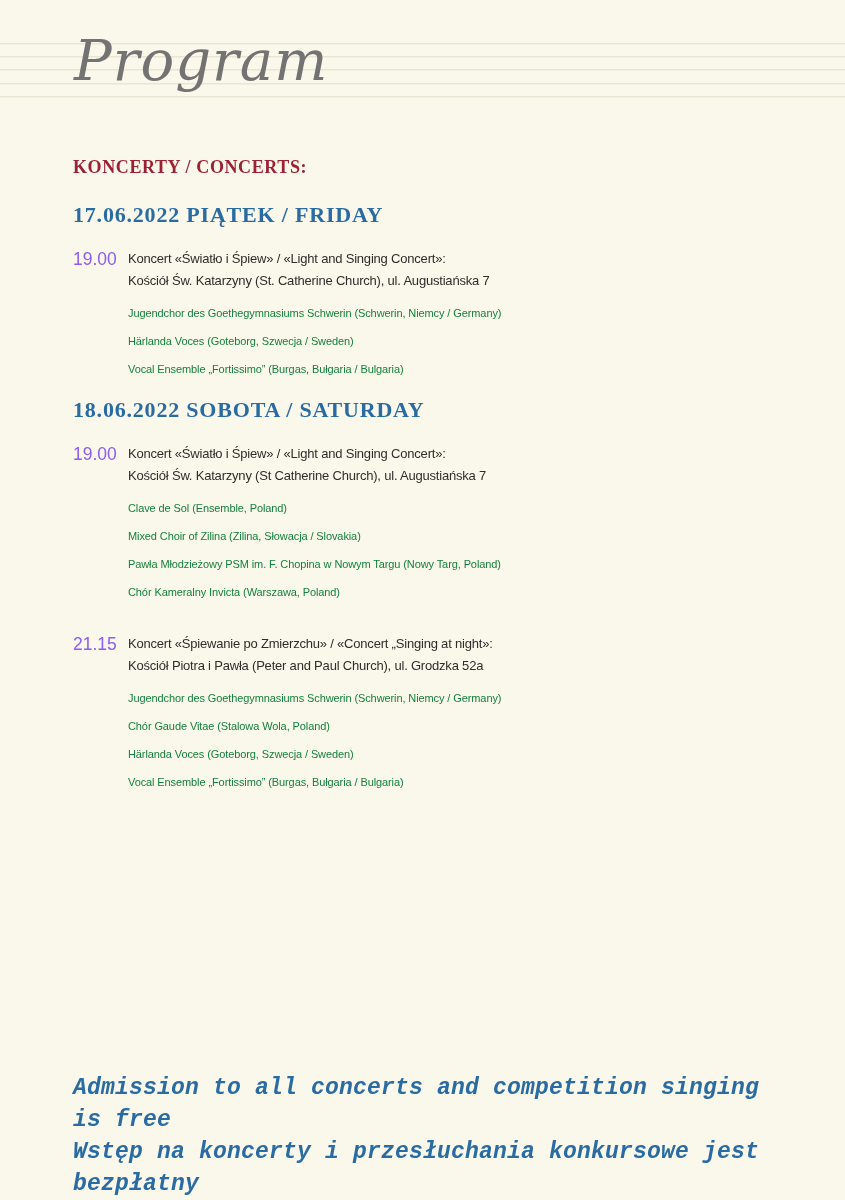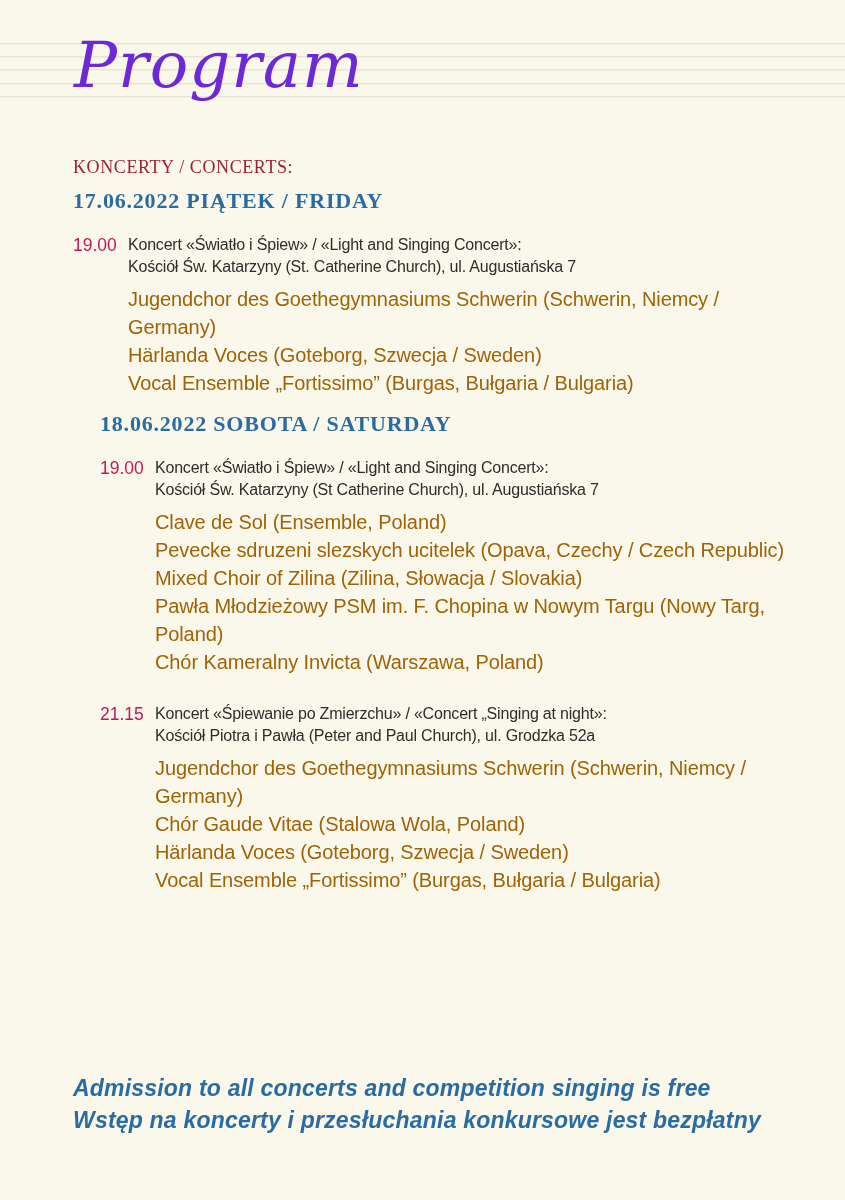--- a/index.html
+++ b/index.html
@@ -18,60 +18,60 @@
   .staff-line:nth-child(1) { top: 43px; }
   .staff-line:nth-child(2) { top: 56px; }
   .staff-line:nth-child(3) { top: 69px; }
   .staff-line:nth-child(4) { top: 83px; }
   .staff-line:nth-child(5) { top: 96px; }
 
   .program-title {
     position: absolute; left: 74px; top: 33px;
     font-family: "DejaVu Serif", "Liberation Serif", serif;
     font-style: italic; font-weight: 400;
-    font-size: 64px; line-height: 1;
-    color: #6d28d9;
+    font-size: 56px; line-height: 1;
+    color: #737373;
     letter-spacing: 1px;
     z-index: 2;
   }
 
   .content { position: absolute; left: 73px; top: 157px; width: 715px; }
 
   .section-heading {
     font-family: "Liberation Serif", serif;
-    font-weight: normal; font-size: 18px; line-height: 20px;
+    font-weight: bold; font-size: 18px; line-height: 20px;
     color: #9d2134; letter-spacing: 0.6px;
-    margin-bottom: 14px;
+    margin-bottom: 28px;
   }
   .date-heading {
     font-family: "Liberation Serif", serif;
     font-weight: bold; font-size: 22px; line-height: 20px;
     color: #2a6ba4; letter-spacing: 0.8px;
     margin-bottom: 23px;
   }
-  .day-section + .day-section { margin-top: 17px; margin-left: 27px; }
+  .day-section + .day-section { margin-top: 17px; }
 
   .event { display: grid; grid-template-columns: 55px 1fr; }
   .event + .event { margin-top: 27px; }
   .event-time {
-    font-size: 17.5px; line-height: 22px; color: #be185d;
+    font-size: 17.5px; line-height: 22px; color: #8b5cf6;
   }
   .event-title-line {
-    font-size: 16px; line-height: 22px; color: #2e2d2b;
+    font-size: 13px; line-height: 22px; color: #2e2d2b;
     letter-spacing: -0.2px;
   }
   .participants { margin-top: 7px; }
   .participant {
-    font-size: 20px; line-height: 28px; color: #a16207;
+    font-size: 11px; line-height: 28px; color: #15803d;
     letter-spacing: -0.1px;
   }
 
   .footer {
     position: absolute; left: 73px; top: 1072px; width: 715px;
-    font-family: Liberation Sans, sans-serif;
+    font-family: Liberation Mono, monospace;
     font-style: italic; font-weight: bold;
     font-size: 23px; line-height: 32px;
     color: #2a6ba4;
     letter-spacing: 0.2px;
   }
 </style>
 </head>
 <body>
 
 <div class="staff-lines">
@@ -108,21 +108,20 @@
   <div class="day-section">
     <div class="date-heading">18.06.2022 SOBOTA / SATURDAY</div>
 
     <div class="event">
       <div class="event-time">19.00</div>
       <div class="event-details">
         <div class="event-title-line">Koncert «Światło i Śpiew» / «Light and Singing Concert»:</div>
         <div class="event-title-line">Kościół Św. Katarzyny (St Catherine Church), ul. Augustiańska 7</div>
         <div class="participants">
           <div class="participant">Clave de Sol (Ensemble, Poland)</div>
-          <div class="participant">Pevecke sdruzeni slezskych ucitelek (Opava, Czechy / Czech Republic)</div>
           <div class="participant">Mixed Choir of Zilina (Zilina, Słowacja / Slovakia)</div>
           <div class="participant">Pawła Młodzieżowy PSM im. F. Chopina w Nowym Targu (Nowy Targ, Poland)</div>
           <div class="participant">Chór Kameralny Invicta (Warszawa, Poland)</div>
         </div>
       </div>
     </div>
 
     <div class="event">
       <div class="event-time">21.15</div>
       <div class="event-details">

